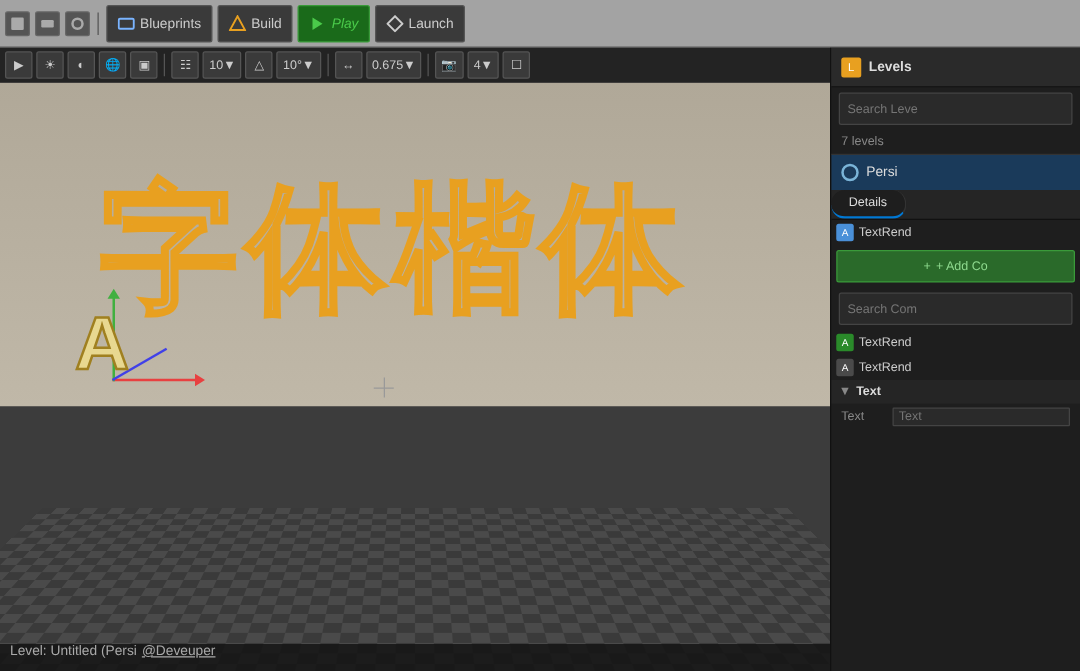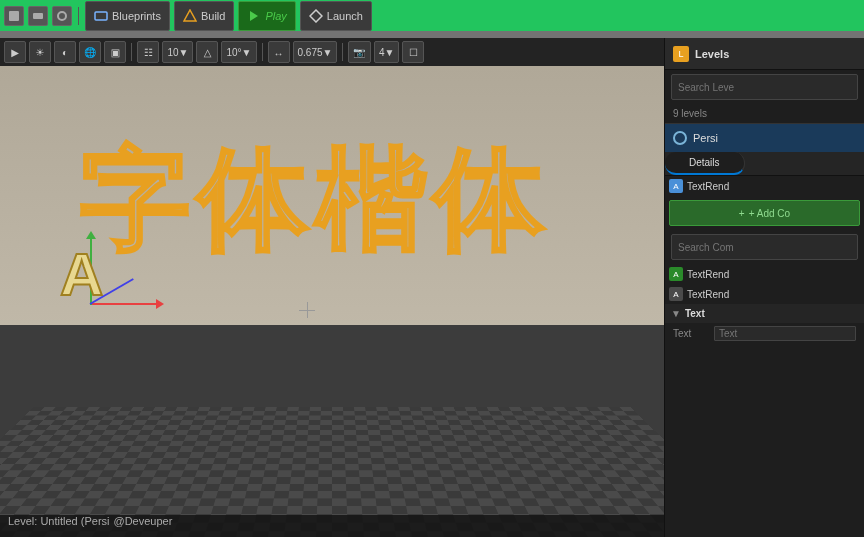--- a/index.html
+++ b/index.html
@@ -10,26 +10,26 @@
       font-family: 'Segoe UI', Arial, sans-serif;
       font-size: 12px;
       background: #1a1a1a;
       display: flex;
       flex-direction: column;
     }
 
     
     .top-toolbar {
       height: 38px;
-      background: #22c55e;
+      background: #a3a3a3;
       display: flex;
       align-items: center;
       padding: 0 4px;
       gap: 4px;
-      border-bottom: 7px solid #737373;
+      border-bottom: 1px solid #737373;
       flex-shrink: 0;
     }
     .toolbar-btn {
       height: 30px;
       min-width: 55px;
       background: #3a3a3a;
       border: 1px solid #555;
       color: #ccc;
       font-size: 11px;
       cursor: pointer;
@@ -357,21 +357,21 @@
       flex-direction: column;
       overflow: hidden;
     }
     .details-tabs {
       display: flex;
       background: #252525;
       border-bottom: 1px solid #111;
       flex-shrink: 0;
     }
     .details-tab {
-      padding: 5px 24px;
+      padding: 5px 14px;
       font-size: 10px;
       color: #aaa;
       cursor: pointer;
       border-right: 1px solid #333;
       border-radius: 11px;
     }
     .details-tab.active {
       color: #ddd;
       border-bottom: 2px solid #0078d4;
       background: #1e1e1e;
@@ -561,36 +561,36 @@
           <div class="axis-y"></div>
           <div class="axis-z"></div>
         </div>
       </div>
 
       <div class="crosshair"></div>
     </div>
 
     <div class="status-bar">
       <span>Level:  Untitled (Persi</span>
-      <span style="margin-left:4px;">@Deveuper</span>
+      <span style="margin-left:4px;text-decoration:underline;">@Deveuper</span>
     </div>
   </div>
 
   <div class="right-panel">
 
     <div class="panel-header">
       <div class="panel-header-icon">L</div>
       <span class="panel-header-title">Levels</span>
     </div>
 
     <div class="search-row">
       <input class="search-box" type="text" placeholder="Search Leve" style="">
     </div>
 
-    <div class="levels-count">9 levels</div>
+    <div class="levels-count">7 levels</div>
 
     <div class="levels-list">
       <div class="level-item selected">
         <div class="level-eye"></div>
         <span>Persi</span>
       </div>
     </div>
 
     <div class="details-section">
 

